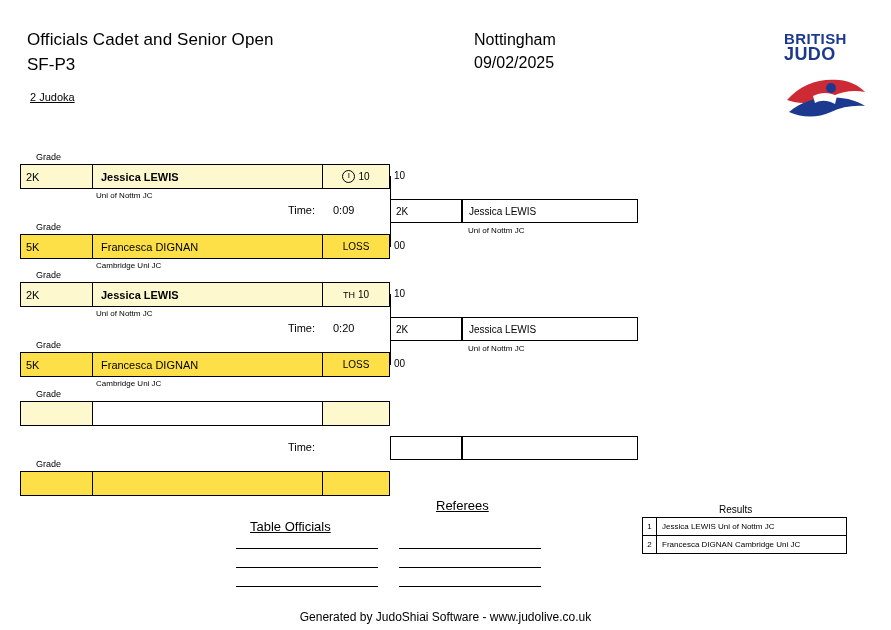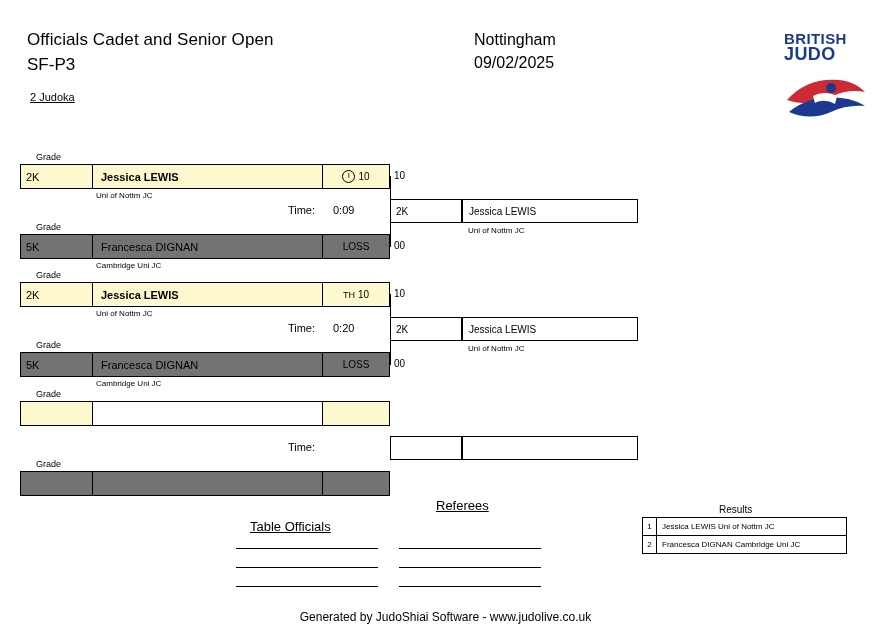--- a/index.html
+++ b/index.html
@@ -110,21 +110,21 @@
   .cell-name.reg {
     font-weight: normal;
   }
   .cell-score {
     width: 68px;
     height: 25px;
     justify-content: center;
     font-size: 10px;
   }
   .yellow { background: #fdf8cd; }
-  .blue   { background: #737373; }
+  .blue   { background: #fde047; }
   .white  { background: #ffffff; }
 
   .club {
     position: absolute;
     font-size: 8px;
     color: #000;
   }
   .pts {
     position: absolute;
     font-size: 10px;

